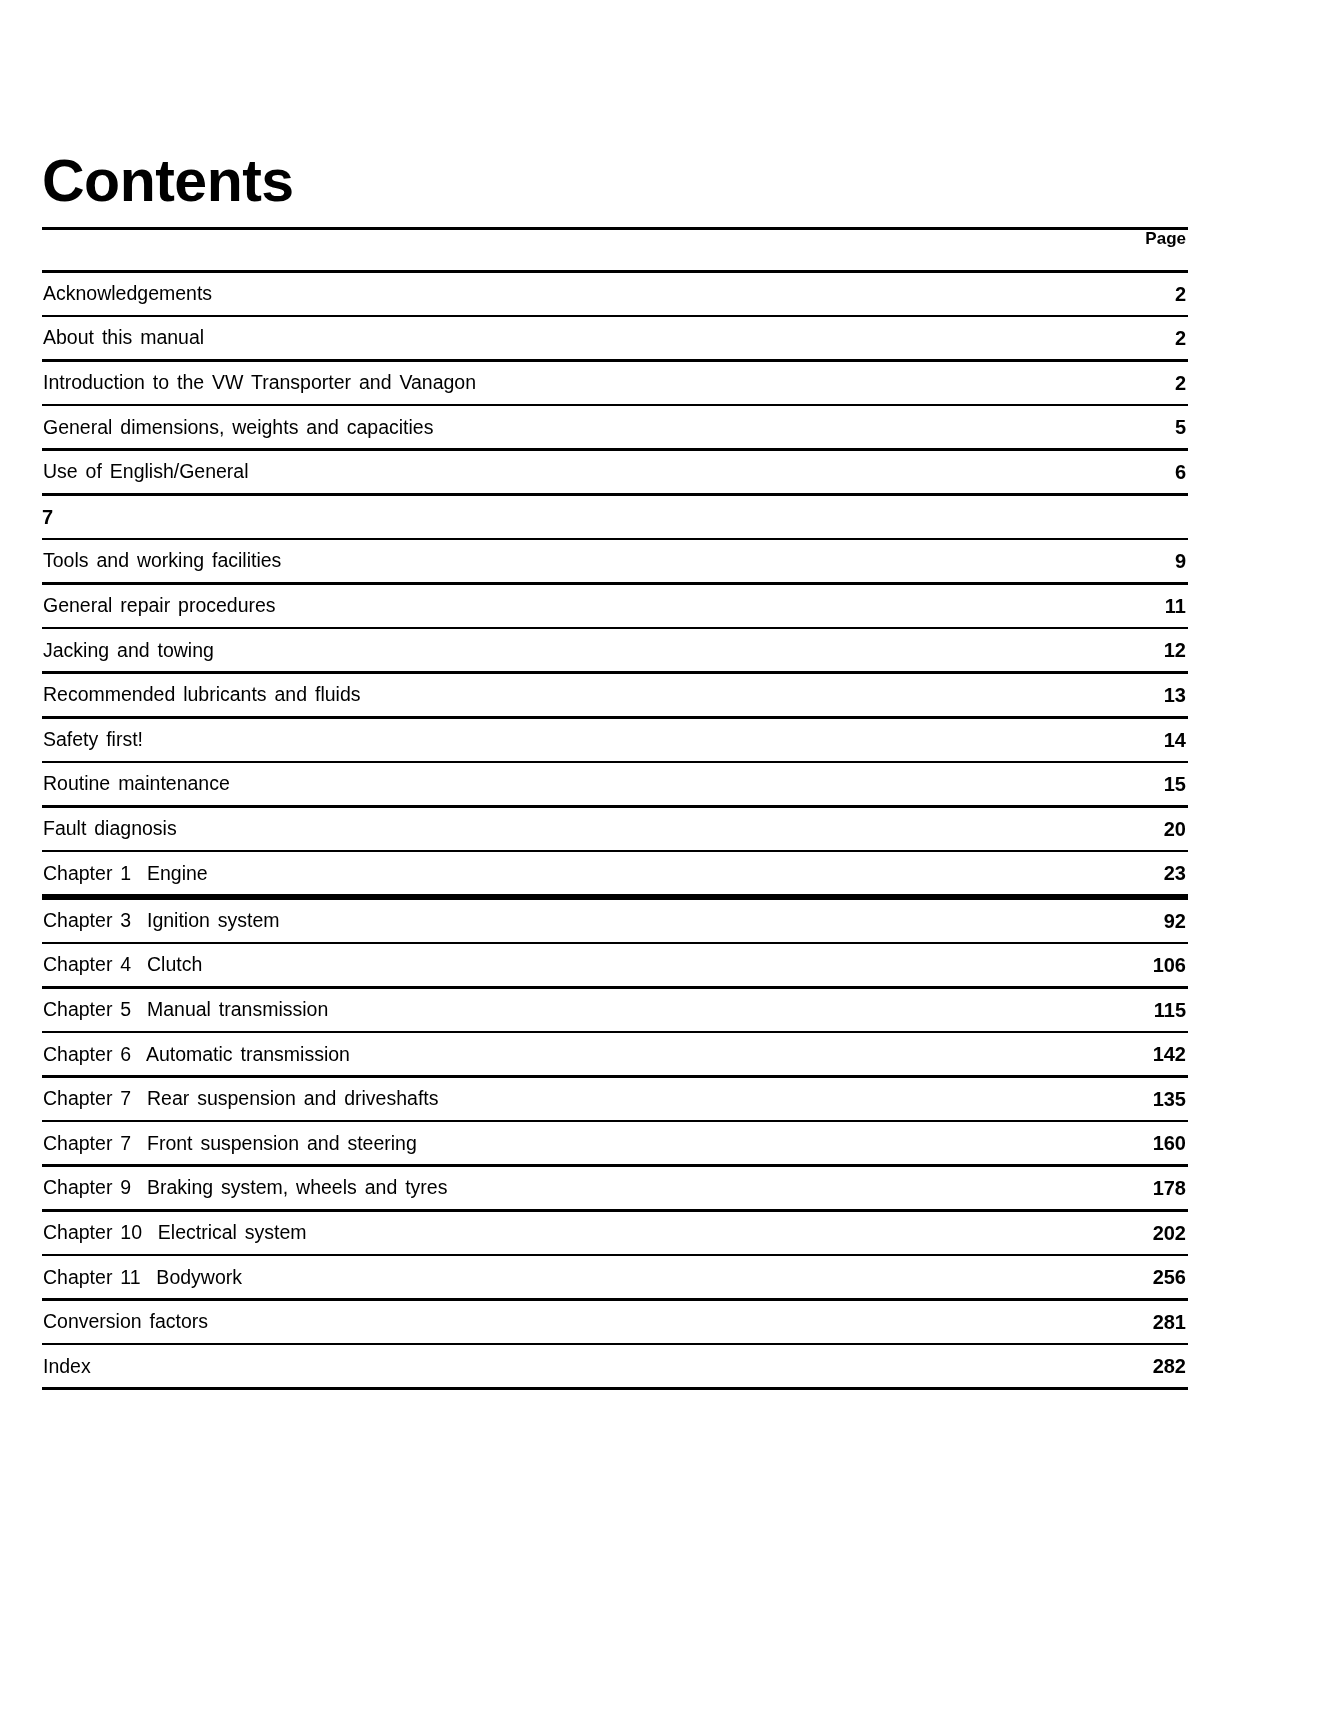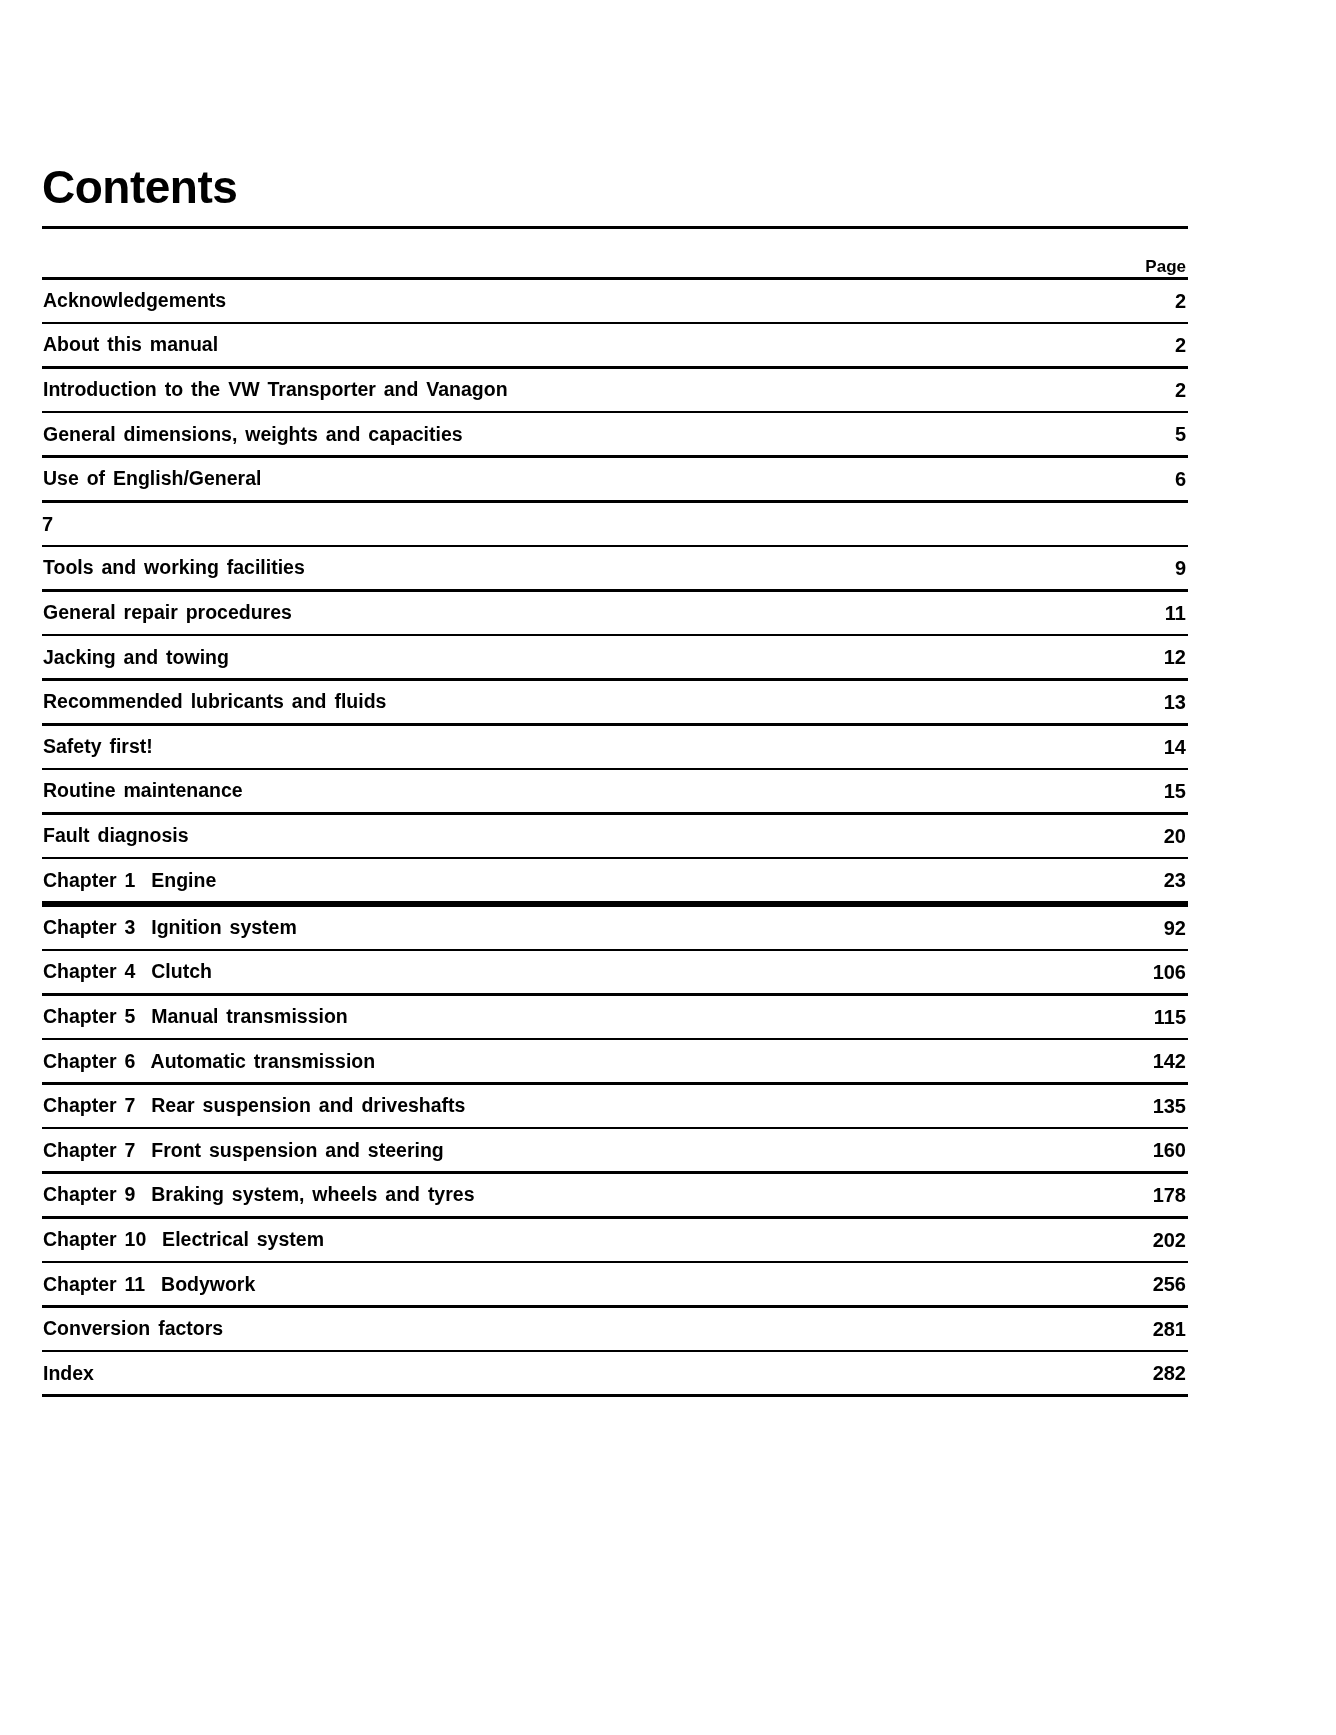--- a/index.html
+++ b/index.html
@@ -26,62 +26,61 @@
   }
 
   .content-area {
     position: absolute;
     left: 42px;
     top: 148px;
     width: 1146px;
   }
 
   .toc-title {
-    font-size: 46px;
+    font-size: 59px;
     font-weight: bold;
     letter-spacing: -0.5px;
     line-height: 1.0;
-    margin: 16px 0 16px 0;
+    margin: 4px 0 16px 0;
     padding: 0;
   }
 
   .rule {
     width: 100%;
     height: 3px;
     background: #000000;
     margin: 0;
   }
   .rule.thin {
     height: 2.6px;
   }
 
   .head-row {
     display: flex;
-    align-items: flex-end;
     justify-content: flex-end;
-    height: 48px;
+    height: 40px;
     padding: 0 2px 2px 0;
     box-sizing: border-box;
   }
   .head-label {
     font-size: 17px;
     font-weight: bold;
     line-height: 1;
   }
 
   .toc-row {
     display: flex;
     align-items: center;
     justify-content: space-between;
     height: 42px;
     box-sizing: border-box;
   }
   .toc-label {
     font-size: 19.5px;
-    font-weight: bold;
+    font-weight: normal;
     word-spacing: 2.5px;
     white-space: pre;
     line-height: 1;
     padding-left: 1px;
   }
   .toc-page {
     font-size: 20px;
     font-weight: bold;
     line-height: 1;
     text-align: right;

